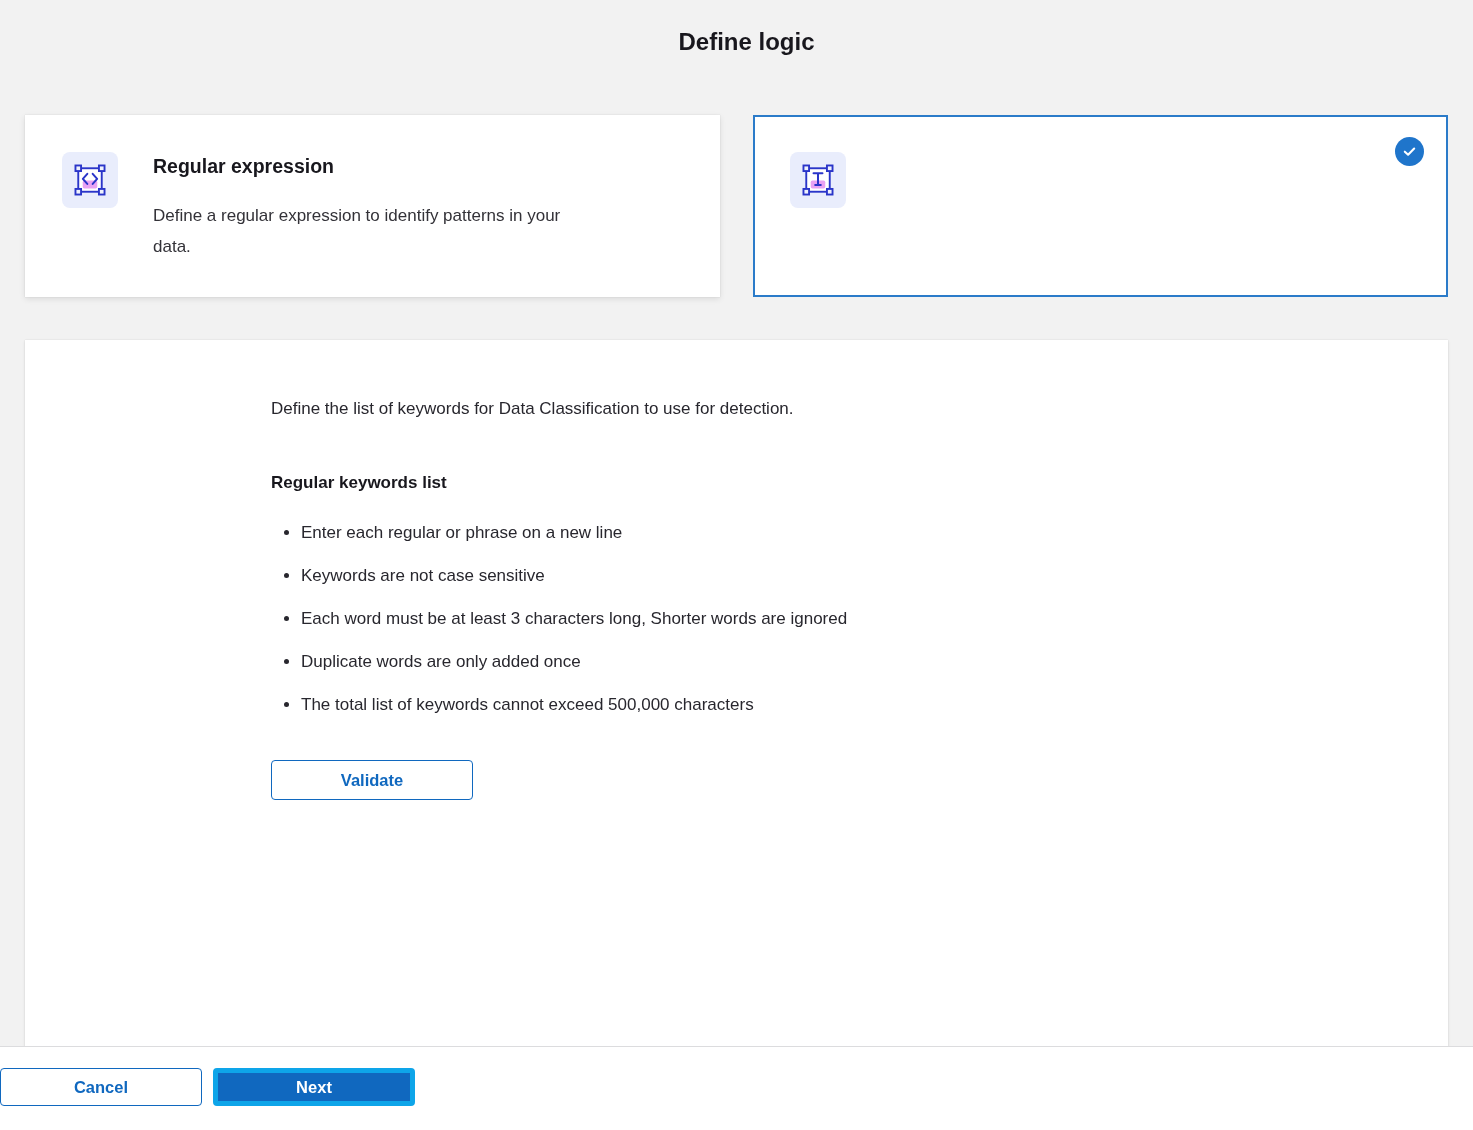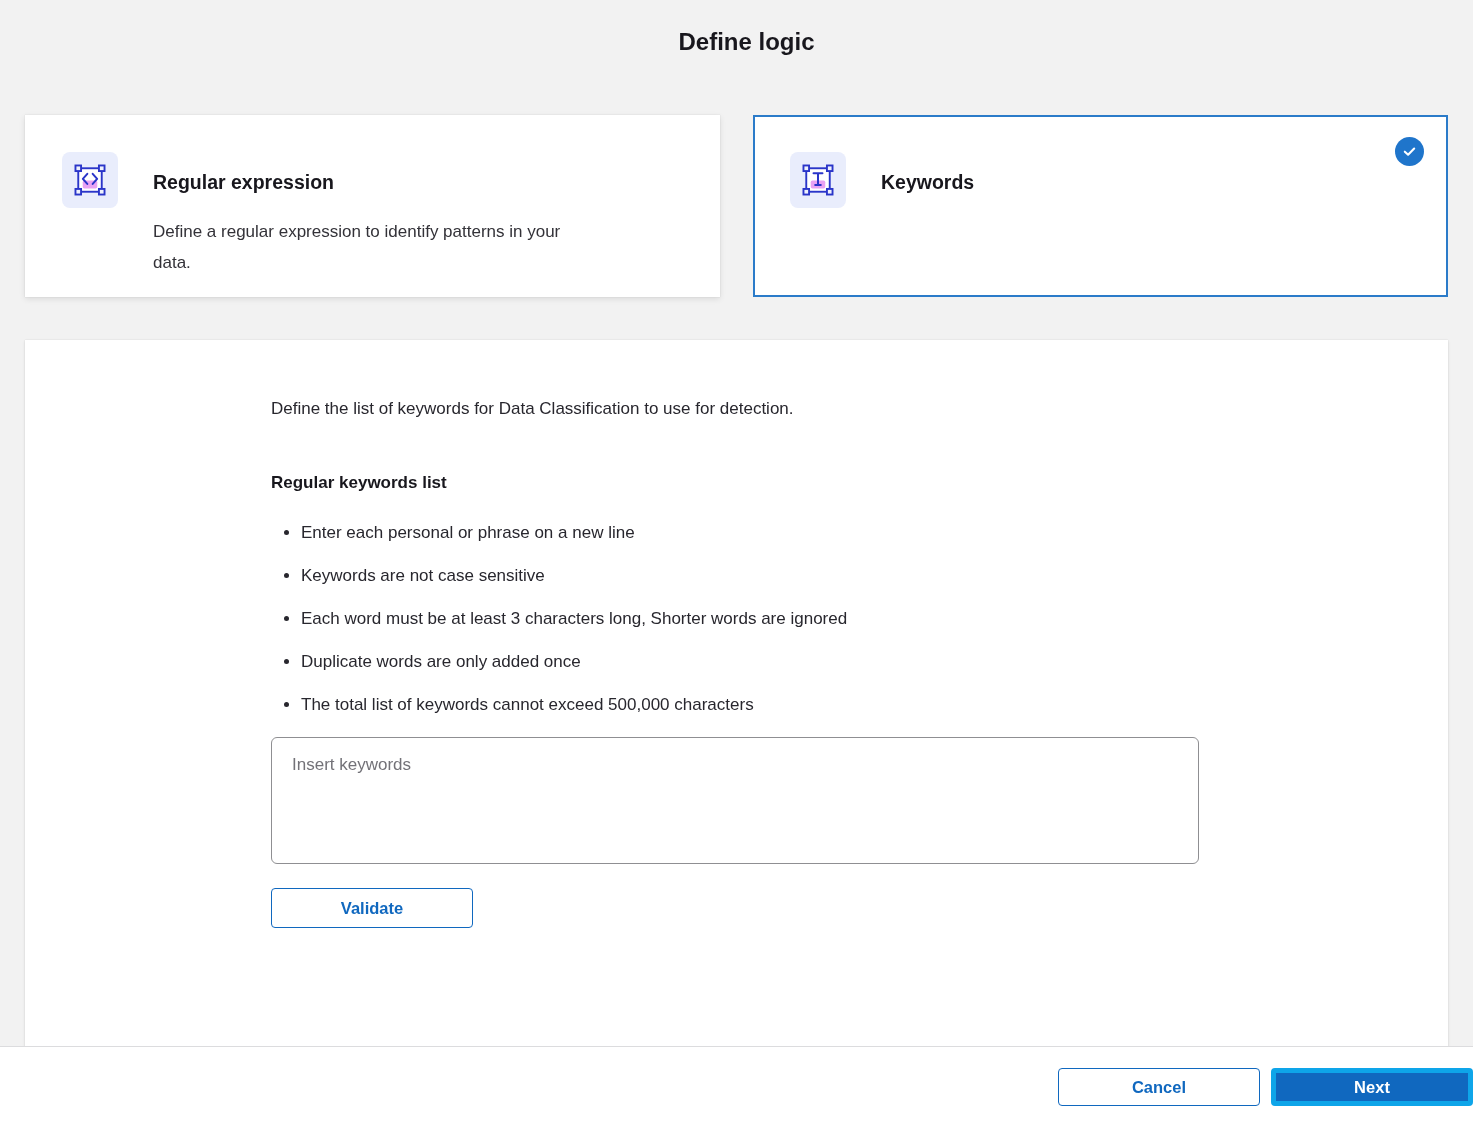--- a/index.html
+++ b/index.html
@@ -48,21 +48,21 @@
     border-radius: 8px;
     display: flex;
     align-items: center;
     justify-content: center;
   }
   .card-body .card-title {
     font-size: 19.5px;
     font-weight: 700;
     color: #18171d;
     line-height: 24px;
-    margin-top: 18px;
+    margin-top: 2px;
   }
   .card-body .card-desc {
     margin-top: 22px;
     font-size: 17px;
     line-height: 31px;
     color: #333238;
     max-width: 415px;
   }
   .check-badge {
     position: absolute;
@@ -129,21 +129,21 @@
     cursor: pointer;
   }
   .footer-bar {
     position: absolute;
     left: 0; right: 0;
     top: 1046px;
     height: 84px;
     background: #ffffff;
     border-top: 1px solid #dcdcde;
     display: flex;
-    justify-content: flex-end;
+    justify-content: flex-start;
     gap: 11px;
     padding-top: 21px;
   }
   .footer-bar button {
     width: 202px;
     height: 38px;
     border-radius: 4px;
     font-family: "Liberation Sans", sans-serif;
     font-size: 16.5px;
     font-weight: 700;
@@ -192,40 +192,38 @@
         <rect x="6.5" y="6.5" width="21" height="21" fill="#ffffff" stroke="#2a35c9" stroke-width="1.7"></rect>
         <rect x="10.5" y="17.5" width="13" height="7" rx="1.5" fill="#e9a2f3"></rect>
         <path d="M13 11 H21 M17 11 V21.5 M14.5 21.5 H19.5" fill="none" stroke="#2a35c9" stroke-width="1.8" stroke-linecap="round" stroke-linejoin="round"></path>
         <rect x="4" y="4" width="5" height="5" fill="#eef1fd" stroke="#2a35c9" stroke-width="1.7"></rect>
         <rect x="25" y="4" width="5" height="5" fill="#eef1fd" stroke="#2a35c9" stroke-width="1.7"></rect>
         <rect x="4" y="25" width="5" height="5" fill="#eef1fd" stroke="#2a35c9" stroke-width="1.7"></rect>
         <rect x="25" y="25" width="5" height="5" fill="#eef1fd" stroke="#2a35c9" stroke-width="1.7"></rect>
       </svg>
     </div>
     <div class="card-body">
-      <div class="card-title">Keywords</div>
     </div>
     <div class="check-badge">
       <svg width="15" height="15" viewBox="0 0 16 16">
         <path d="M3 8.2 L6.5 11.5 L13 4.8" fill="none" stroke="#ffffff" stroke-width="2.2" stroke-linecap="round" stroke-linejoin="round"></path>
       </svg>
     </div>
   </div>
 </div>
 
 <div class="main-card">
   <div class="intro-text">Define the list of keywords for Data Classification to use for detection.</div>
   <div class="list-title">Regular keywords list</div>
   <ul class="rules">
-    <li>Enter each personal or phrase on a new line</li>
+    <li>Enter each regular or phrase on a new line</li>
     <li>Keywords are not case sensitive</li>
     <li>Each word must be at least 3 characters long, Shorter words are ignored</li>
     <li>Duplicate words are only added once</li>
     <li>The total list of keywords cannot exceed 500,000 characters</li>
   </ul>
-  <textarea class="keywords-textarea" placeholder="Insert keywords" style=""></textarea>
   <button class="validate-button">Validate</button>
 </div>
 
 <div class="footer-bar">
   <button class="cancel-button">Cancel</button>
   <button class="next-button">Next</button>
 </div>
 
 </body></html>

